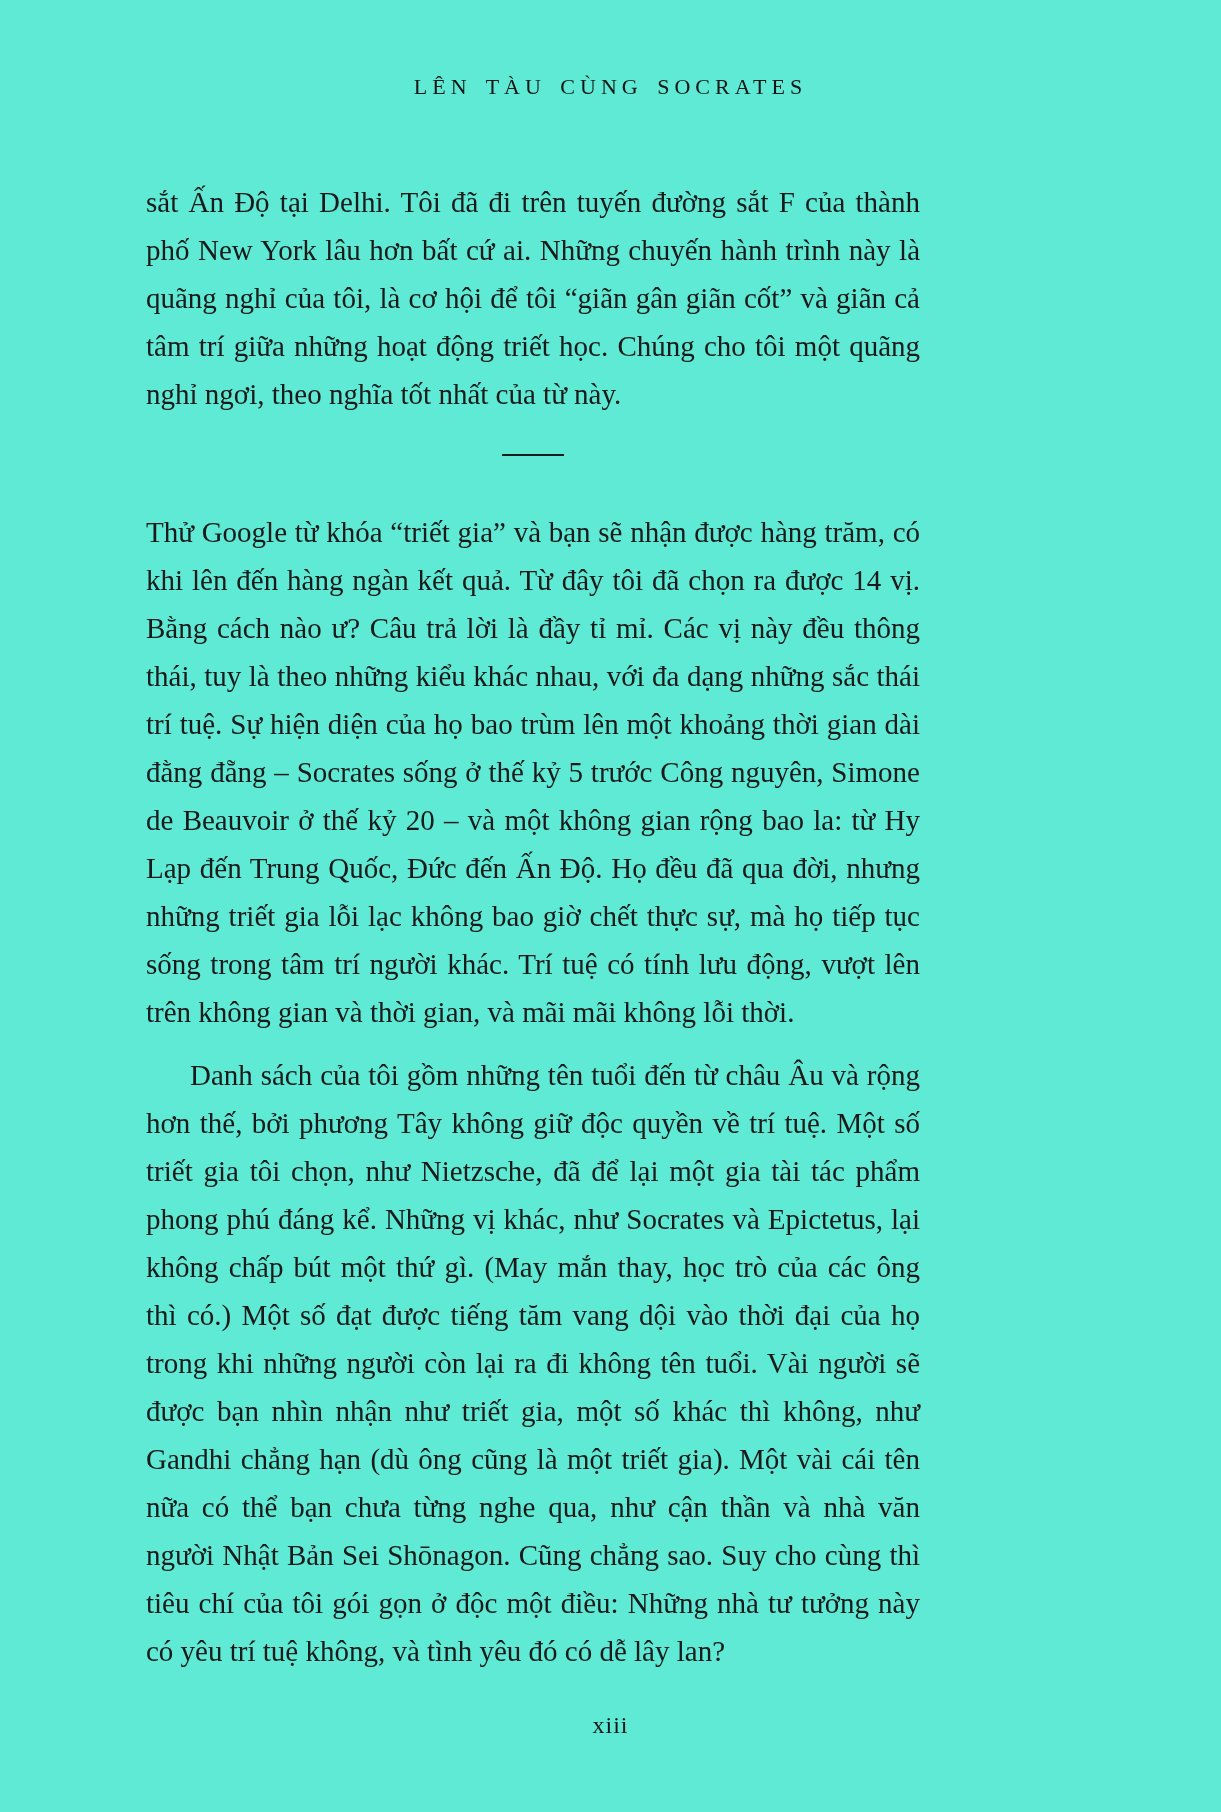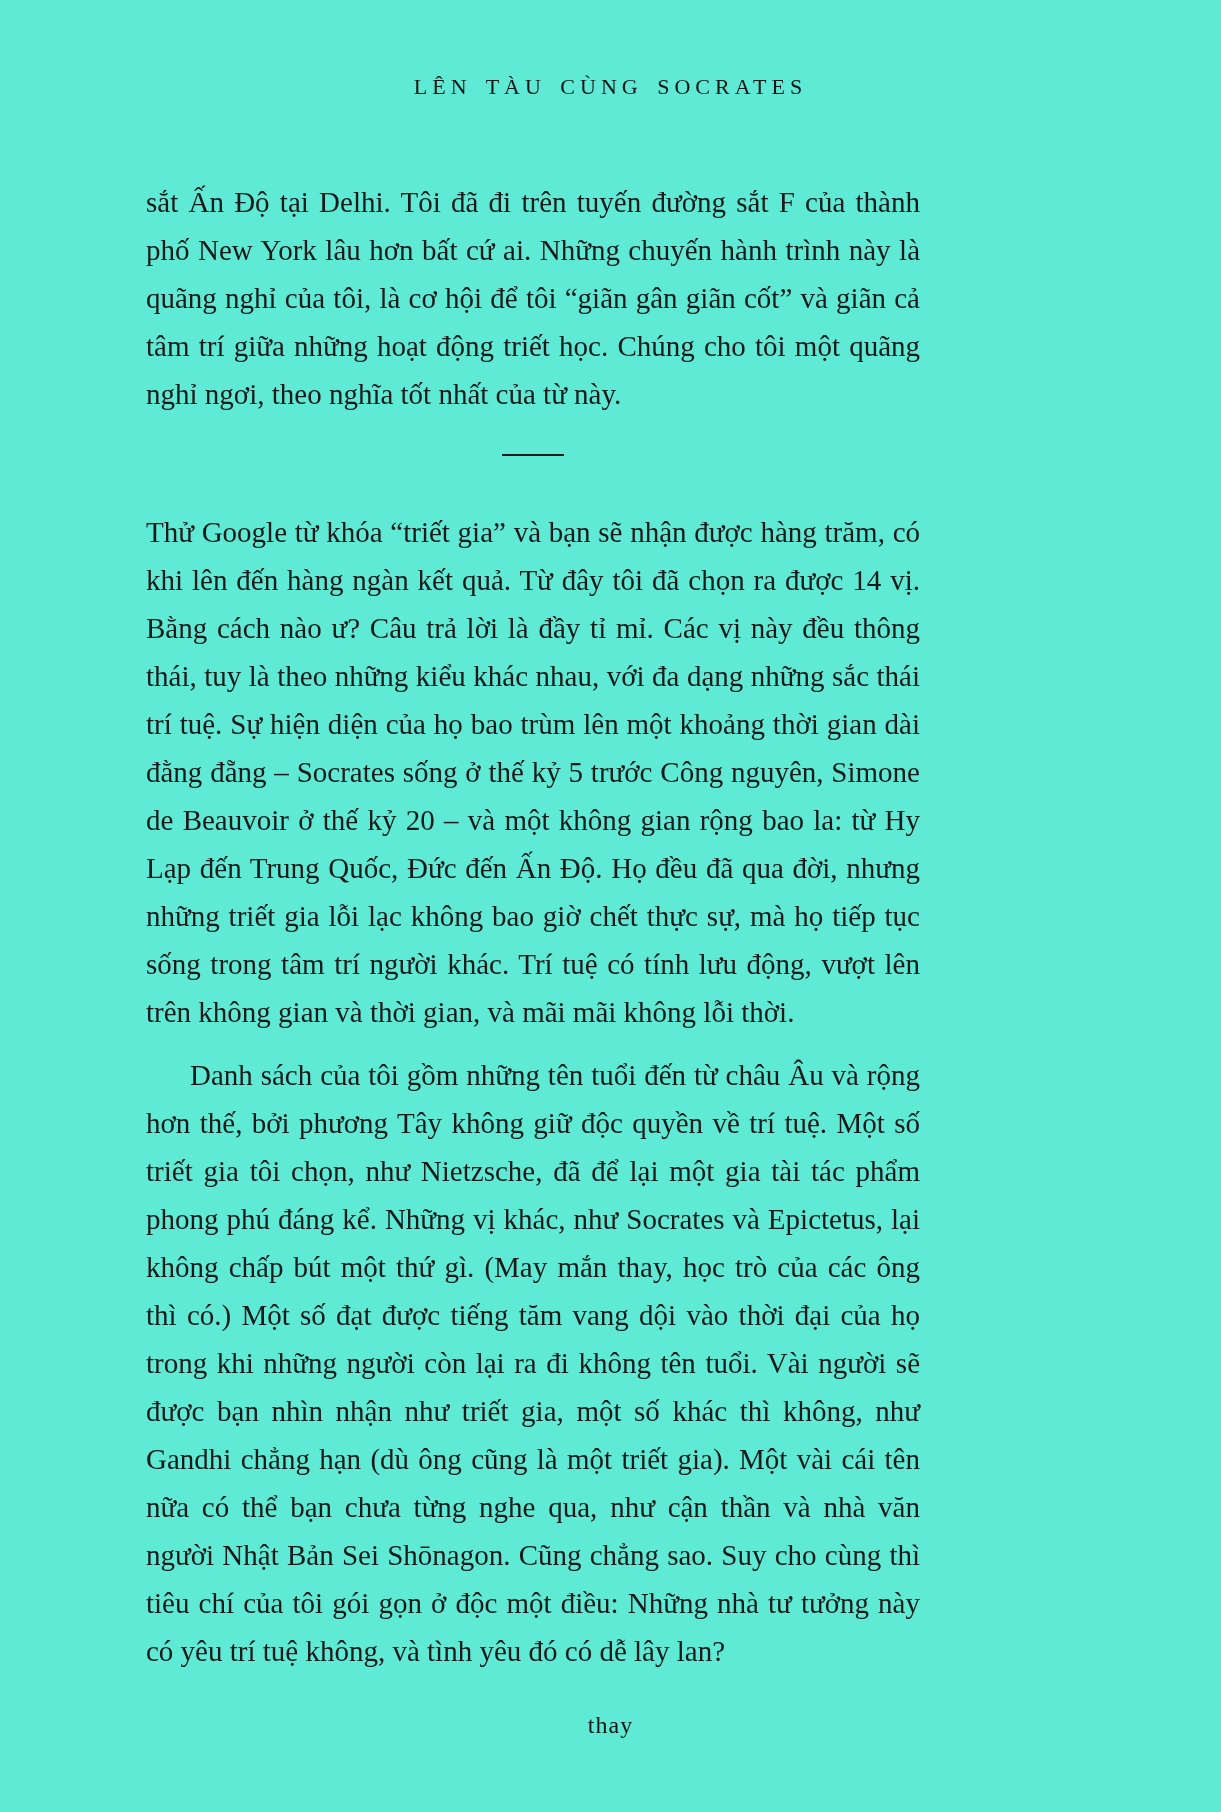--- a/index.html
+++ b/index.html
@@ -69,14 +69,14 @@
   <div class="text-block">
     <p class="para">sắt Ấn Độ tại Delhi. Tôi đã đi trên tuyến đường sắt F của thành phố New York lâu hơn bất cứ ai. Những chuyến hành trình này là quãng nghỉ của tôi, là cơ hội để tôi “giãn gân giãn cốt” và giãn cả tâm trí giữa những hoạt động triết học. Chúng cho tôi một quãng nghỉ ngơi, theo nghĩa tốt nhất của từ này.</p>
 
     <div class="separator"></div>
 
     <p class="para">Thử Google từ khóa “triết gia” và bạn sẽ nhận được hàng trăm, có khi lên đến hàng ngàn kết quả. Từ đây tôi đã chọn ra được 14 vị. Bằng cách nào ư? Câu trả lời là đầy tỉ mỉ. Các vị này đều thông thái, tuy là theo những kiểu khác nhau, với đa dạng những sắc thái trí tuệ. Sự hiện diện của họ bao trùm lên một khoảng thời gian dài đằng đẵng – Socrates sống ở thế kỷ 5 trước Công nguyên, Simone de Beauvoir ở thế kỷ 20 – và một không gian rộng bao la: từ Hy Lạp đến Trung Quốc, Đức đến Ấn Độ. Họ đều đã qua đời, nhưng những triết gia lỗi lạc không bao giờ chết thực sự, mà họ tiếp tục sống trong tâm trí người khác. Trí tuệ có tính lưu động, vượt lên trên không gian và thời gian, và mãi mãi không lỗi thời.</p>
 
     <p class="para indented">Danh sách của tôi gồm những tên tuổi đến từ châu Âu và rộng hơn thế, bởi phương Tây không giữ độc quyền về trí tuệ. Một số triết gia tôi chọn, như Nietzsche, đã để lại một gia tài tác phẩm phong phú đáng kể. Những vị khác, như Socrates và Epictetus, lại không chấp bút một thứ gì. (May mắn thay, học trò của các ông thì có.) Một số đạt được tiếng tăm vang dội vào thời đại của họ trong khi những người còn lại ra đi không tên tuổi. Vài người sẽ được bạn nhìn nhận như triết gia, một số khác thì không, như Gandhi chẳng hạn (dù ông cũng là một triết gia). Một vài cái tên nữa có thể bạn chưa từng nghe qua, như cận thần và nhà văn người Nhật Bản Sei Shōnagon. Cũng chẳng sao. Suy cho cùng thì tiêu chí của tôi gói gọn ở độc một điều: Những nhà tư tưởng này có yêu trí tuệ không, và tình yêu đó có dễ lây lan?</p>
   </div>
 
-  <div class="page-number">thay</div>
+  <div class="page-number">xiii</div>
 </div>
 
 </body></html>

